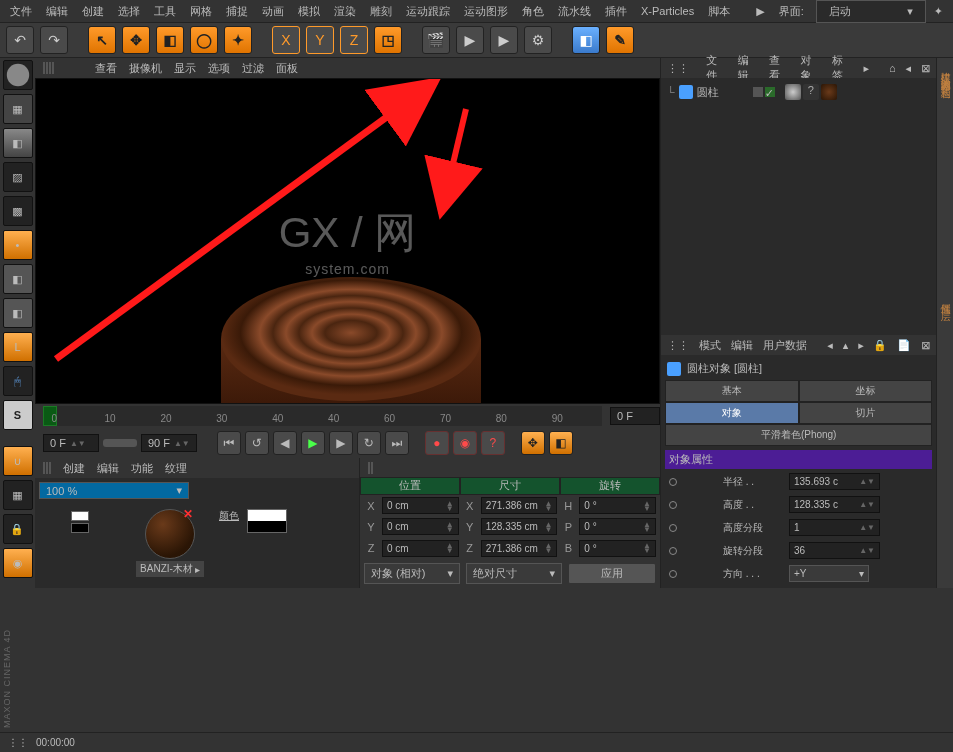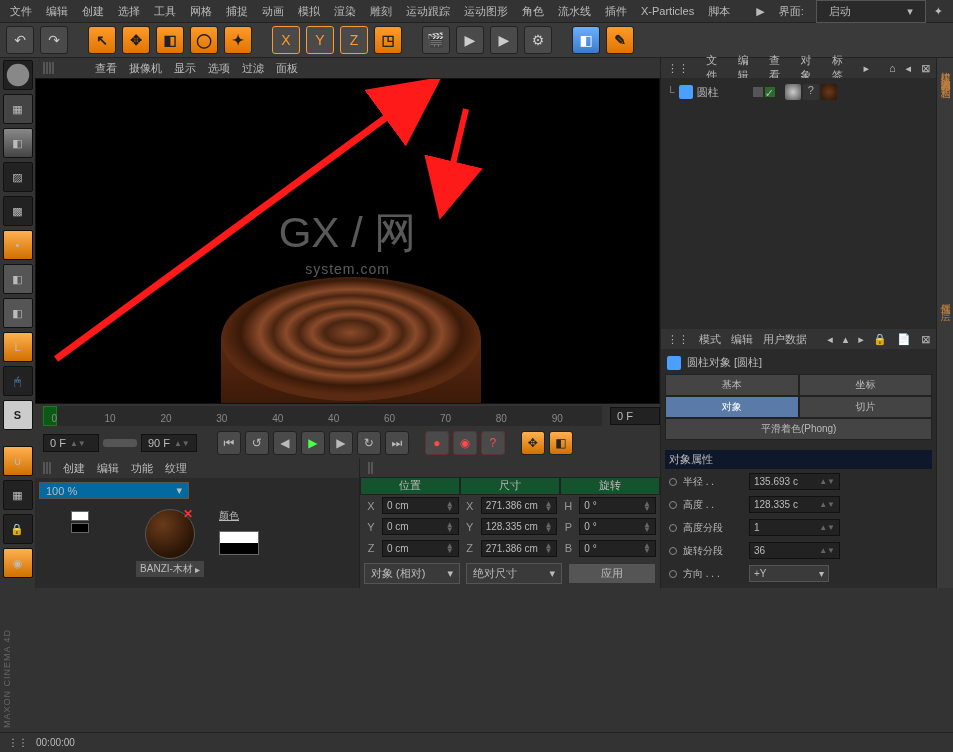--- a/index.html
+++ b/index.html
@@ -41,21 +41,21 @@
 .panel-menu { height: 20px; display: flex; align-items: center; padding: 0 8px; gap: 12px; font-size: 11px; }
 .mat-body { flex: 1; background: #2a2a2a; display: flex; flex-direction: column; padding: 4px; gap: 4px; }
 .mat-slider { background: #0369a1; border: 1px solid #555; padding: 1px 6px; width: 150px; display: flex; justify-content: space-between; align-items: center; }
 .mat-swatches { display: flex; gap: 4px; margin-top: 2px; }
 .sw { width: 18px; height: 10px; border: 1px solid #666; }
 .mat-items { display: flex; gap: 8px; margin-top: 6px; }
 .mat-item { position: relative; width: 82px; display: flex; flex-direction: column; align-items: center; gap: 2px; }
 .mat-ball { width: 50px; height: 50px; border-radius: 50%; background: radial-gradient(circle at 35% 30%, #6a3a1a, #2a1505 70%); border: 1px solid #555; }
 .mat-label { background: #444; padding: 1px 4px; font-size: 10px; display: flex; align-items: center; gap: 2px; }
 .mat-x { position: absolute; top: -2px; right: 18px; color: #ff3030; font-weight: bold; font-size: 12px; }
-.mat-col2 { display: flex; flex-direction: column; gap: 8px; text-decoration: underline; }
+.mat-col2 { display: flex; flex-direction: row; gap: 8px; text-decoration: underline; }
 .mat-col2 .lbl { font-size: 10px; }
 .mat-thumb { width: 40px; height: 24px; background: linear-gradient(#fff 50%, #000 50%); border: 1px solid #666; }
 .coord-panel { width: 300px; display: flex; flex-direction: column; }
 .coord-header { display: flex; height: 18px; font-size: 11px; }
 .coord-header div { flex: 1; text-align: center; background: #14532d; border: 1px solid #222; }
 .coord-row { display: flex; align-items: center; height: 22px; gap: 4px; padding: 0 4px; }
 .coord-row .lab { width: 14px; text-align: center; color: #999; }
 .coord-row .fld { flex: 1; background: #222; border: 1px solid #111; padding: 2px 4px; display: flex; justify-content: space-between; align-items: center; font-size: 10px; }
 .coord-row .fld .arrows { color: #666; font-size: 8px; line-height: 5px; }
 .coord-bottom { display: flex; gap: 6px; padding: 4px; }
@@ -68,24 +68,24 @@
 .tree-item { display: flex; align-items: center; gap: 4px; padding: 2px; }
 .tree-icon { width: 14px; height: 14px; background: #4aa0ff; border-radius: 2px; }
 .tree-vis { display: flex; gap: 2px; margin-left: 30px; }
 .tree-vis span { width: 10px; height: 10px; background: #555; }
 .attr-menu { height: 20px; display: flex; align-items: center; padding: 0 6px; gap: 10px; font-size: 11px; }
 .attr-body { background: #2a2a2a; padding: 4px; display: flex; flex-direction: column; gap: 2px; }
 .attr-title { display: flex; align-items: center; gap: 6px; padding: 2px; }
 .attr-tabs { display: flex; flex-wrap: wrap; }
 .attr-tab { flex: 1; min-width: 90px; background: #444; border: 1px solid #222; padding: 3px; text-align: center; font-size: 10px; cursor: pointer; }
 .attr-tab.active { background: #5a7aa8; color: #fff; }
-.attr-section { background: #0f172a; padding: 2px 4px; margin-top: 8px; font-size: 11px; }
+.attr-section { background: #4c1d95; padding: 2px 4px; margin-top: 2px; font-size: 11px; }
 .attr-row { display: flex; align-items: center; padding: 2px 4px; gap: 6px; }
 .attr-row .dot { width: 8px; height: 8px; border-radius: 50%; border: 1px solid #888; }
-.attr-row .albl { width: 60px; font-size: 10px; }
+.attr-row .albl { width: 60px; font-size: 10px; margin-left: 40px; }
 .attr-row .afld { background: #222; border: 1px solid #111; padding: 2px 4px; width: 91px; display: flex; justify-content: space-between; align-items: center; font-size: 10px; }
 .attr-row .add { background: #3a3a3a; border: 1px solid #555; width: 80px; padding: 2px 4px; display: flex; justify-content: space-between; align-items: center; font-size: 10px; }
 .far-right { width: 18px; background: #3a3a3a; border-left: 1px solid #222; display: flex; flex-direction: column; align-items: center; padding-top: 6px; gap: 8px; }
 .far-right span { writing-mode: vertical-rl; font-size: 10px; color: #c08040; cursor: pointer; }
 .statusbar { position: absolute; bottom: 0; left: 0; right: 0; height: 20px; background: #333; border-top: 1px solid #222; display: flex; align-items: center; padding: 0 8px; gap: 8px; font-size: 10px; }
 .maxon { position: absolute; left: 2px; bottom: 24px; writing-mode: vertical-rl; transform: rotate(180deg); font-size: 9px; color: #666; letter-spacing: 1px; }
 .arrow-svg { position: absolute; pointer-events: none; }
 .tag-icons { display: flex; gap: 2px; margin-left: 6px; }
 .tag-icons span { width: 16px; height: 16px; border-radius: 2px; background: #444; }
 </style>

